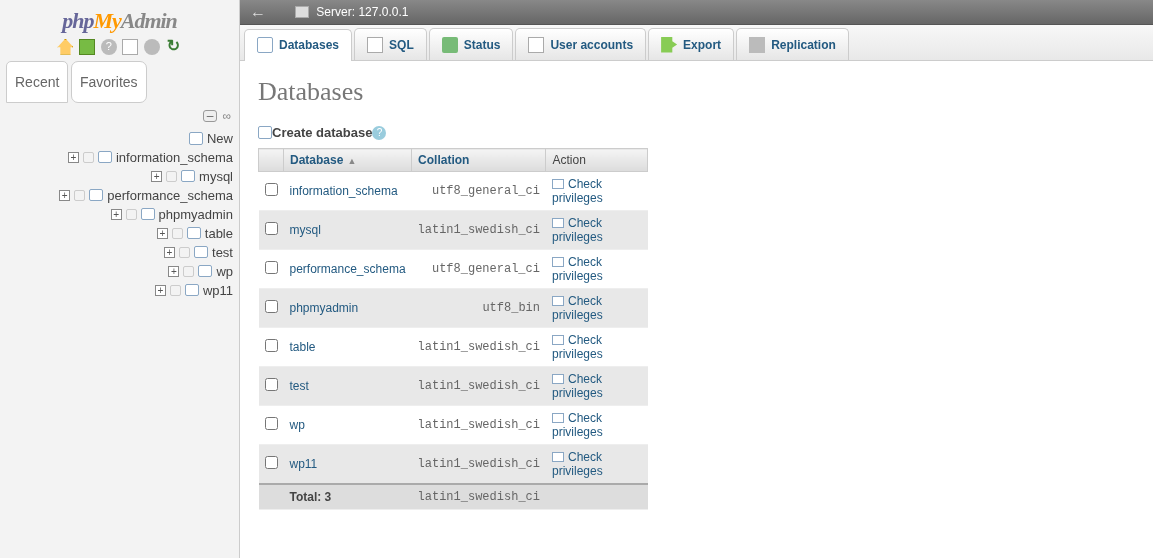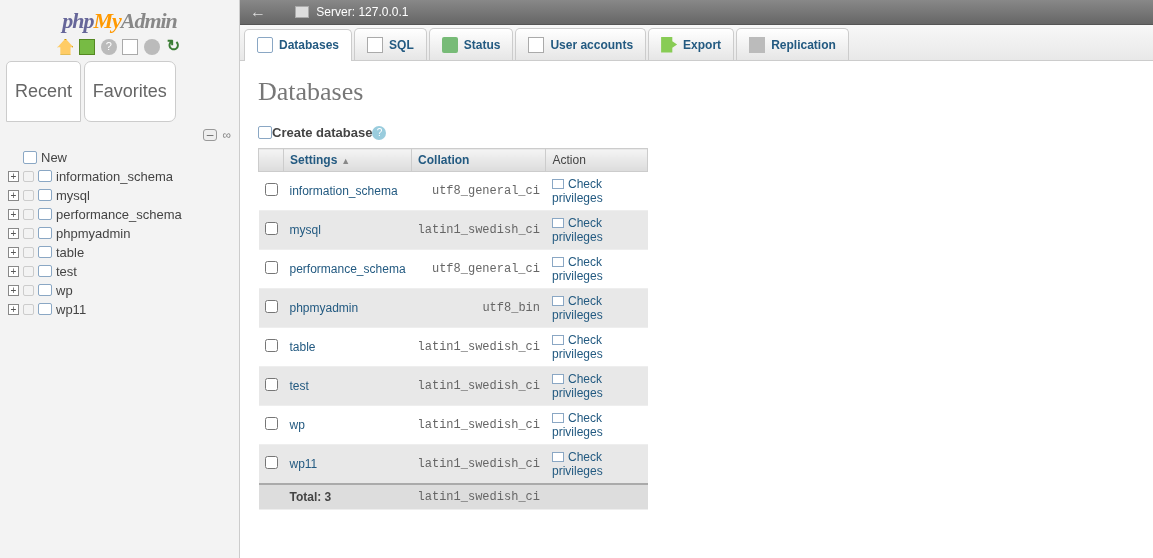--- a/index.html
+++ b/index.html
@@ -19,28 +19,28 @@
 .ico { display: inline-block; width: 16px; height: 16px; margin: 0 1px; vertical-align: middle; }
 .ic-home { background: #ffcc66; border: 1px solid #cc9900; clip-path: polygon(50% 0,100% 55%,82% 55%,82% 100%,18% 100%,18% 55%,0 55%); }
 .ic-exit { background: #77bb44; border: 1px solid #558822; }
 .ic-help { background: #bbb; border-radius: 50%; color: #fff; font-size: 11px; line-height: 14px; text-align: center; }
 .ic-sql  { background: #fff; border: 1px solid #aaa; }
 .ic-gear { background: #bbb; border-radius: 50%; }
 .ic-ref  { color: #3a7d34; font-weight: bold; font-size: 16px; line-height: 14px; text-align: center; }
 
 
 .stab-row { margin-top: 6px; }
-.stab { display: inline-block; background: #fff; border: 1px solid #ccc; border-radius: 5px 5px 0 0; padding: 19px 8px; font-size: 18px; color: #666; cursor: pointer; }
+.stab { display: inline-block; background: #fff; border: 1px solid #ccc; border-radius: 5px 5px 0 0; padding: 12px 8px; font-size: 14px; color: #666; cursor: pointer; }
 .stab + .stab { margin-left: -1px; border-radius: 7px; }
 .collapse-row { text-align: right; margin: 6px 2px; font-size: 12px; color: #666; }
 .col-btn { display:inline-block; width:14px; height:12px; border:1px solid #999; border-radius:3px; background:#eee; text-align:center; line-height:10px; font-size:12px; cursor:pointer; margin-right:2px;}
 
 
 .tree { margin-top: 6px; }
-.node { display: flex; align-items: center; gap: 4px; padding: 2px 0 2px 2px; font-size: 13px; color: #444; cursor: pointer; }
+.node { display: flex; align-items: center; gap: 4px; padding: 2px 0 2px 2px; font-size: 13px; color: #444; cursor: pointer; justify-content: flex-end; }
 .plus { width: 11px; height: 11px; border: 1px solid #888; background: #fff; font-size: 10px; line-height: 9px; text-align: center; color: #555; }
 .dot  { width: 11px; height: 11px; border: 1px solid #ccc; border-radius: 2px; }
 .db-ic { width:14px; height:12px; background:#fff; border:1px solid #8aa7c4; border-radius:2px; }
 
 
 .srv-bar { background: linear-gradient(#888,#666); color: #fff; font-size: 12px; padding: 3px 10px; display:flex; align-items:center; gap:8px; border-bottom:1px solid #555;}
 .srv-back { color:#ddd; font-size:16px; cursor:pointer; user-select:none;}
 .srv-text { color:#fff;margin-left:21px; }
 .srv-text a { color:#fff; }
 .srv-ic { display:inline-block; width:14px; height:12px; background:#ddd; border:1px solid #aaa; margin-right:4px; vertical-align:-2px;}
@@ -216,21 +216,21 @@
       <div class="create-row">
         <span class="db-sm-ic"></span>
         <span class="lbl">Create database</span>
         <span class="help-ic">?</span>
       </div>
 
       <table class="data">
         <thead>
           <tr>
             <th style="width:22px;"></th>
-            <th><a>Settings</a><span class="sort-ic">▲</span></th>
+            <th><a>Database</a><span class="sort-ic">▲</span></th>
             <th><a>Collation</a></th>
             <th>Action</th>
           </tr>
         </thead>
         <tbody id="db-rows">
             <tr>
               <td><input type="checkbox" style=""></td>
               <td class="db"><a>information_schema</a></td>
               <td class="coll">utf8_general_ci</td>
               <td><span class="sm-ic"></span><a>Check privileges</a></td>

